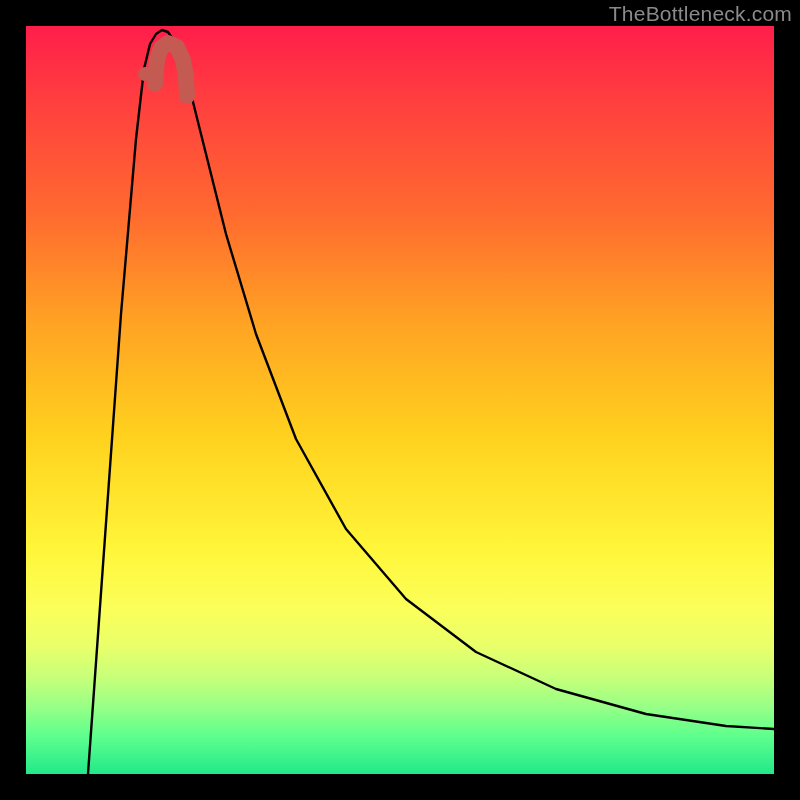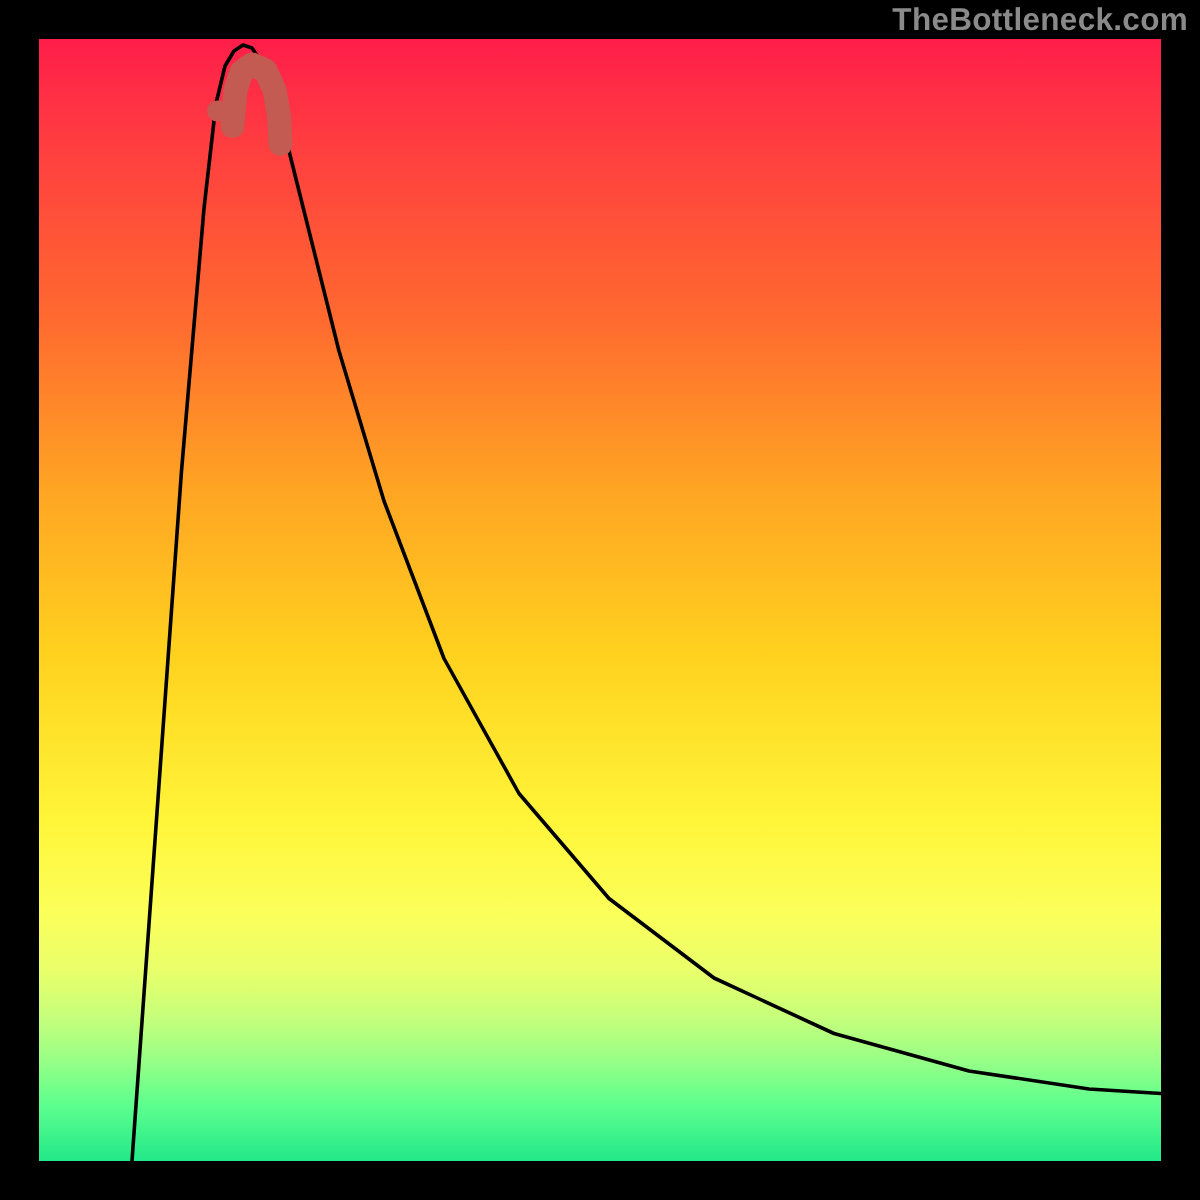--- a/index.html
+++ b/index.html
@@ -43,21 +43,21 @@
       #5dff8e 95%,
       #22e889 100%
     );
   }
   .watermark {
     position: absolute;
     top: 2px;
     right: 8px;
     font-family: Arial, Helvetica, sans-serif;
     font-size: 21px;
-    font-weight: 700;
+    font-weight: 400;
     color: #8a8a8a;
     letter-spacing: 0.2px;
     user-select: none;
   }
   svg.curve {
     position: absolute;
     inset: 0;
   }
 </style>
 </head>

